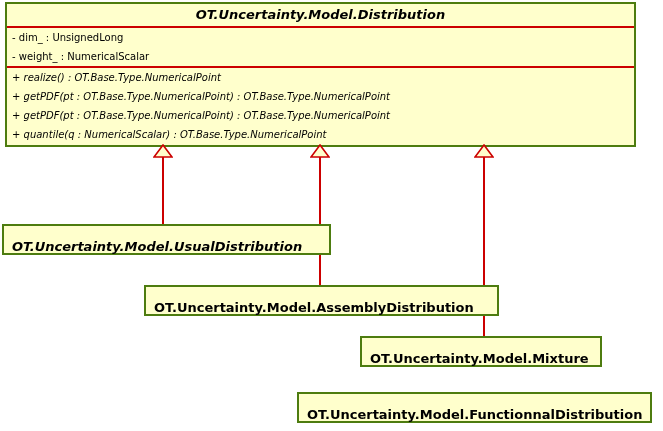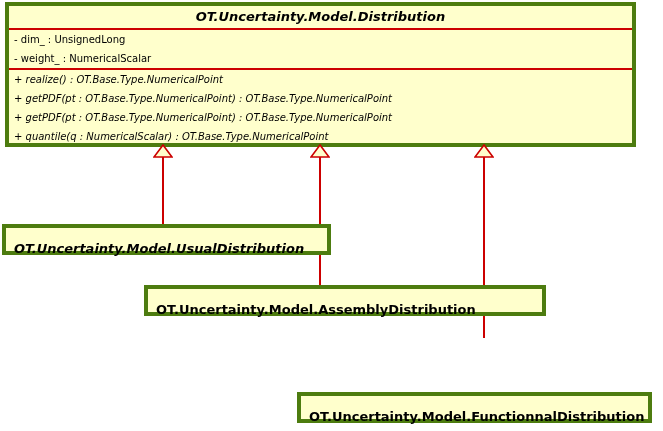--- a/index.html
+++ b/index.html
@@ -7,21 +7,21 @@
        font-family:"DejaVu Sans","Liberation Sans",sans-serif;}
 
   #canvas{position:absolute;left:0;top:0;width:663px;height:431px;}
 
   
   .conn-layer{position:absolute;left:0;top:0;width:663px;height:431px;z-index:1;}
   .vline{position:absolute;width:2px;background:#cc0000;}
   .arrowhead{position:absolute;z-index:3;}
 
   
-  .uml-box{position:absolute;background:#ffffcc;border:4px solid #4d7c0f;
+  .uml-box{position:absolute;background:#ffffcc;border:2px solid #4d7c0f;
            box-sizing:border-box;z-index:2;}
 
   .compartment{border-bottom:2px solid #cc0000;box-sizing:border-box;}
   .compartment.last{border-bottom:none;}
 
   .cls-title{text-align:center;font-weight:bold;font-style:italic;
              font-size:13px;color:#000000;padding:3px 4px 4px 4px;line-height:15px;}
 
   .member{font-size:10px;color:#000000;padding:1px 4px 1px 5px;
           line-height:17px;white-space:nowrap;}
@@ -70,22 +70,25 @@
       <div class="member abstract">+ getPDF(pt : OT.Base.Type.NumericalPoint) : OT.Base.Type.NumericalPoint</div>
       <div class="member abstract">+ getPDF(pt : OT.Base.Type.NumericalPoint) : OT.Base.Type.NumericalPoint</div>
       <div class="member abstract">+ quantile(q : NumericalScalar) : OT.Base.Type.NumericalPoint</div>
     </div>
   </div>
 
   <div class="uml-box" style="left:2px;top:224px;width:329px;height:31px;">
     <div class="leaf-title abstract">OT.Uncertainty.Model.UsualDistribution</div>
   </div>
 
-  <div class="uml-box" style="left:144px;top:285px;width:402px;height:31px;">
+  <div class="uml-box" style="left:144px;top:285px;width:355px;height:31px;">
     <div class="leaf-title">OT.Uncertainty.Model.AssemblyDistribution</div>
   </div>
 
+  <div class="uml-box" style="left:360px;top:336px;width:242px;height:31px;">
+    <div class="leaf-title">OT.Uncertainty.Model.Mixture</div>
+  </div>
 
   <div class="uml-box" style="left:297px;top:392px;width:355px;height:31px;">
     <div class="leaf-title">OT.Uncertainty.Model.FunctionnalDistribution</div>
   </div>
 
 </div>
 
 </body></html>

